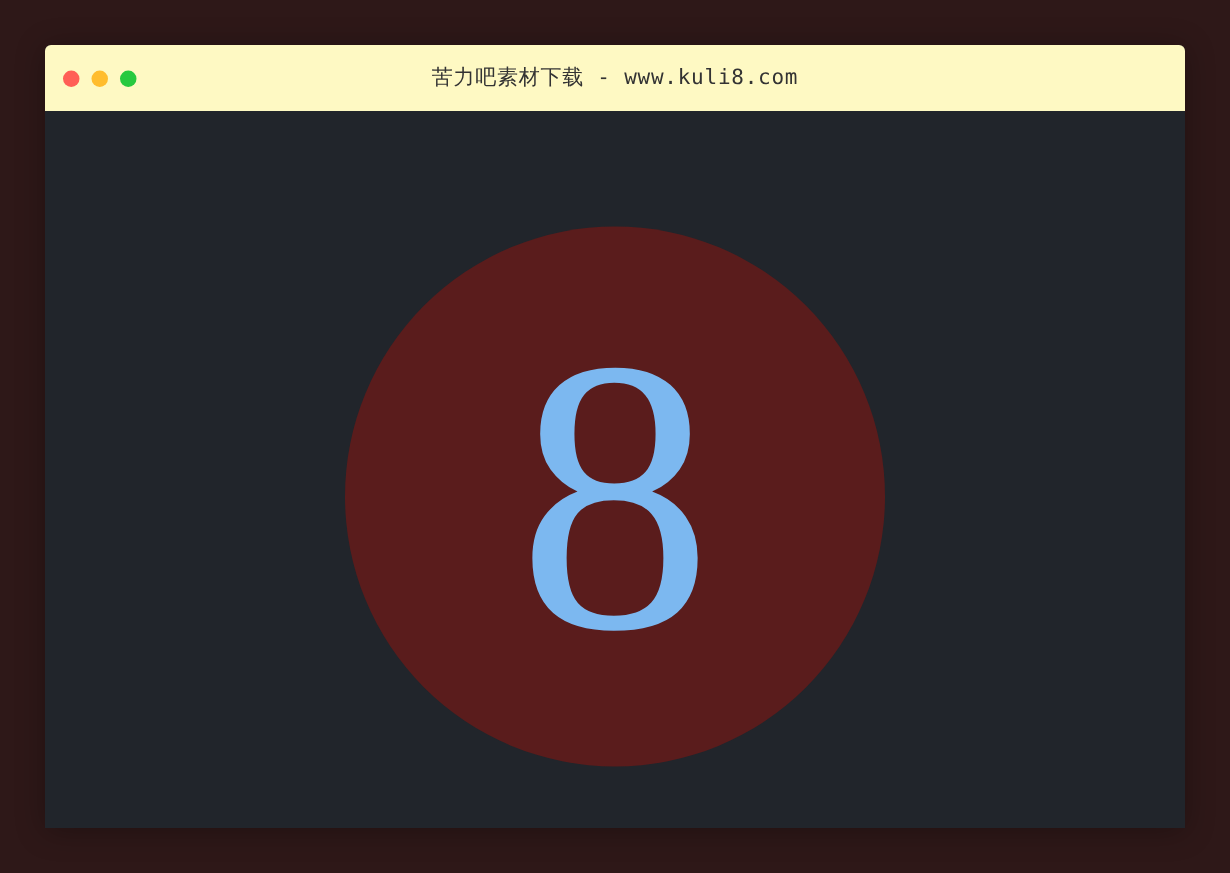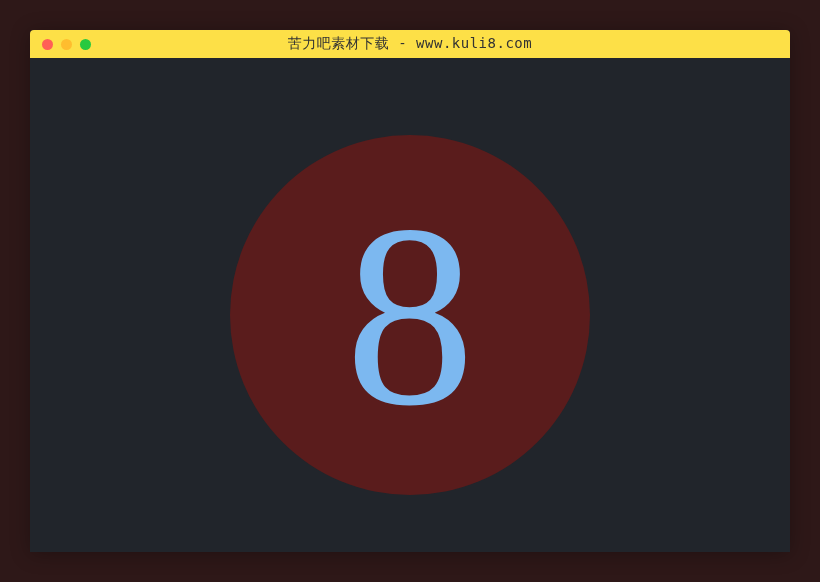--- a/index.html
+++ b/index.html
@@ -18,22 +18,22 @@
     }
     .window {
       width: 760px;
       height: 522px;
       background: #21252b;
       border-radius: 4px 4px 0 0;
       overflow: hidden;
       box-shadow: 0 2px 20px rgba(0,0,0,0.3);
     }
     .titlebar {
-      height: 28px;
-      background: #fde047;
+      height: 44px;
+      background: #fef9c3;
       display: flex;
       align-items: center;
       padding: 0 12px;
       position: relative;
     }
     .traffic-lights {
       display: flex;
       gap: 8px;
       align-items: center;
     }

